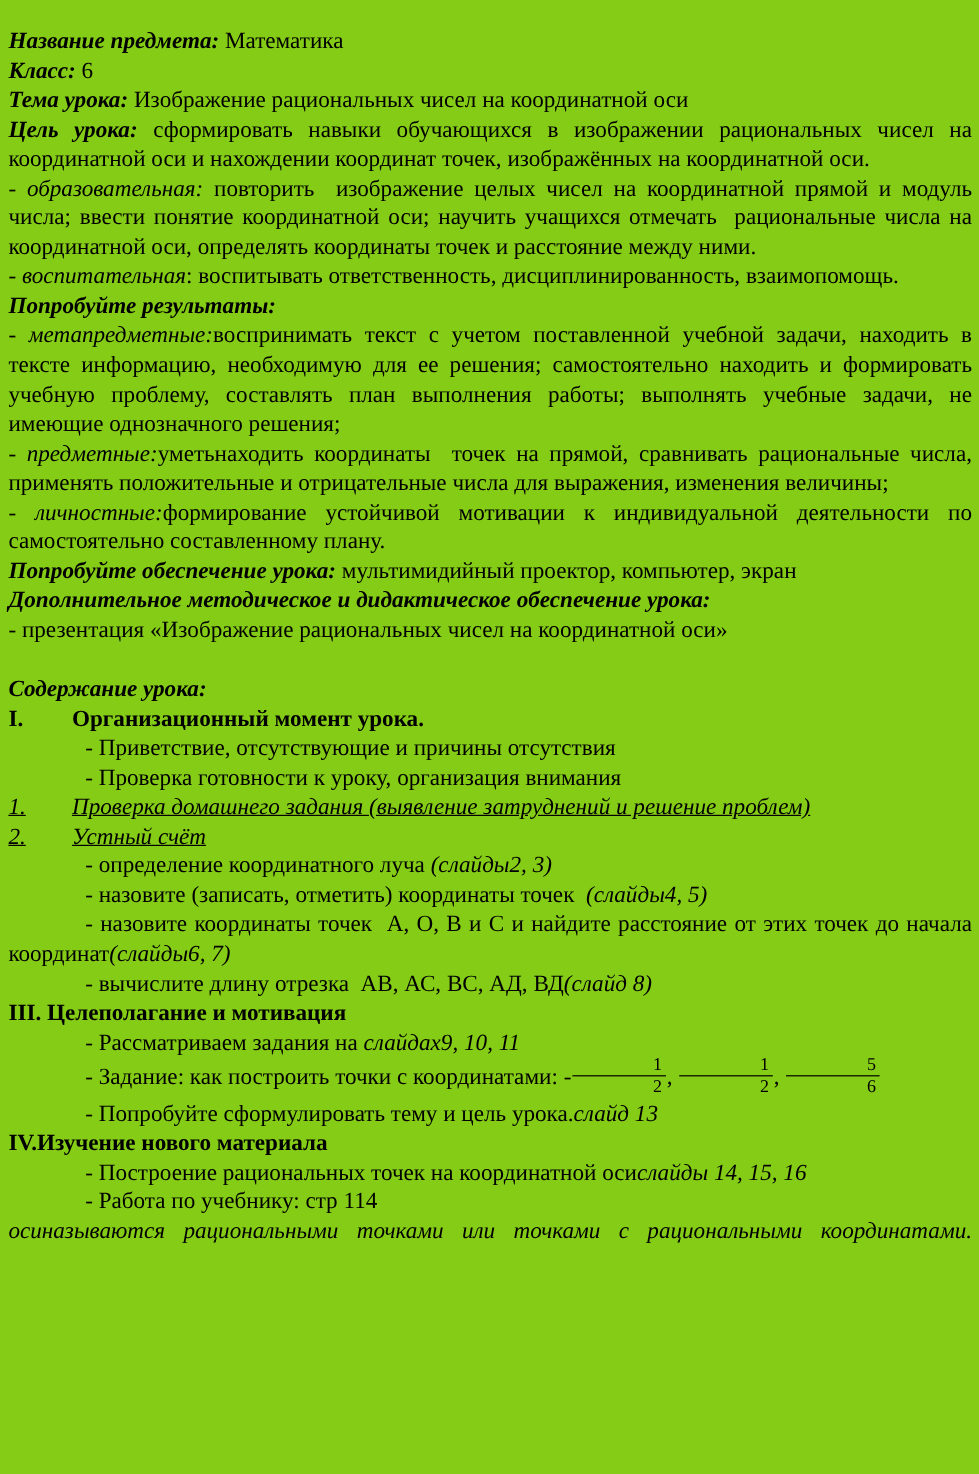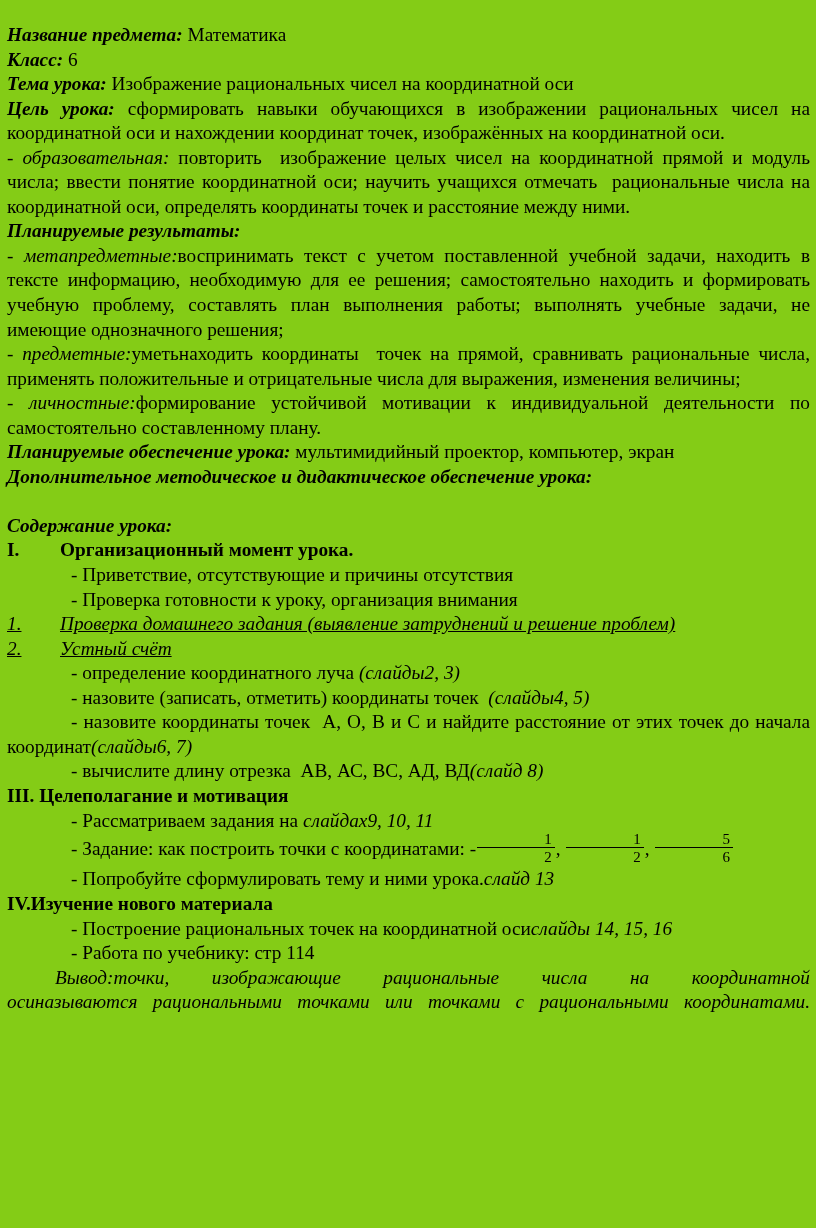--- a/index.html
+++ b/index.html
@@ -65,26 +65,28 @@
 </head>
 <body>
 
 <div class="page">
   <div>
       <div class="para"><span class="b i ">Название предмета: </span><span class="">Математика</span></div>
       <div class="para"><span class="b i ">Класс: </span><span class="">6</span></div>
       <div class="para"><span class="b i ">Тема урока: </span><span class="">Изображение рациональных чисел на координатной оси</span></div>
       <div class="para justify"><span class="b i ">Цель урока: </span><span class="">сформировать навыки обучающихся в изображении рациональных чисел на координатной оси и нахождении координат точек, изображённых на координатной оси.</span></div>
       <div class="para justify"><span class="i ">- образовательная: </span><span class="">повторить &nbsp;изображение целых чисел на координатной прямой и модуль числа; ввести понятие координатной оси; научить учащихся отмечать &nbsp;рациональные числа на координатной оси, определять координаты точек и расстояние между ними.</span></div>
-      <div class="para"><span class="b i ">Планируемые результаты:</span></div>
+      <div class="para justify"><span class="i ">- воспитательная</span><span class="">: воспитывать ответственность, дисциплинированность, взаимопомощь.</span></div>
+      <div class="para"><span class="b i ">Попробуйте результаты:</span></div>
       <div class="para justify"><span class="i ">- метапредметные:</span><span class="">воспринимать текст с учетом поставленной учебной задачи, находить в тексте информацию, необходимую для ее решения; самостоятельно находить и формировать учебную проблему, составлять план выполнения работы; выполнять учебные задачи, не имеющие однозначного решения;</span></div>
       <div class="para justify"><span class="i ">- предметные:</span><span class="">уметьнаходить координаты &nbsp;точек на прямой, сравнивать рациональные числа, применять положительные и отрицательные числа для выражения, изменения величины;</span></div>
       <div class="para justify"><span class="i ">- личностные:</span><span class="">формирование устойчивой мотивации к индивидуальной деятельности по самостоятельно составленному плану.</span></div>
-      <div class="para"><span class="b i ">Планируемые обеспечение урока: </span><span class="">мультимидийный проектор, компьютер, экран</span></div>
+      <div class="para"><span class="b i ">Попробуйте обеспечение урока: </span><span class="">мультимидийный проектор, компьютер, экран</span></div>
       <div class="para"><span class="b i ">Дополнительное методическое и дидактическое обеспечение урока:</span></div>
+      <div class="para"><span class="">- презентация «Изображение рациональных чисел на координатной оси»</span></div>
       <div class="spacer"></div>
       <div class="para"><span class="b i ">Содержание урока:</span></div>
       <div class="para numrow">
         <span class="b num">I.</span>
         <span class="body"><span class="b ">Организационный момент урока.</span></span>
       </div>
       <div class="para sub"><span class="">- Приветствие, отсутствующие и причины отсутствия</span></div>
       <div class="para sub"><span class="">- Проверка готовности к уроку, организация внимания</span></div>
       <div class="para numrow">
         <span class="i u num">1.</span>
@@ -94,27 +96,19 @@
         <span class="i u num">2.</span>
         <span class="body"><span class="i u">Устный счёт</span></span>
       </div>
       <div class="para sub"><span class="">- определение координатного луча </span><span class="i ">(слайды2, 3)</span></div>
       <div class="para sub"><span class="">- назовите (записать, отметить) координаты точек &nbsp;</span><span class="i ">(слайды4, 5)</span></div>
       <div class="para sub justify"><span class="">- назовите координаты точек &nbsp;А, О, В и С и найдите расстояние от этих точек до начала координат</span><span class="i ">(слайды6, 7)</span></div>
       <div class="para sub"><span class="">- вычислите длину отрезка &nbsp;АВ, АС, ВС, АД, ВД</span><span class="i ">(слайд 8)</span></div>
       <div class="para"><span class="b ">III. Целеполагание и мотивация</span></div>
       <div class="para sub"><span class="">- Рассматриваем задания на </span><span class="i ">слайдах9, 10, 11</span></div>
       <div class="para sub"><span class="">- Задание: как построить точки с координатами: </span><span class="">-</span><span class="frac"><span class="fn">1</span><span class="fd">2</span></span><span class="">, </span><span class="frac"><span class="fn">1</span><span class="fd">2</span></span><span class="">, </span><span class="frac"><span class="fn">5</span><span class="fd">6</span></span></div>
-      <div class="para sub"><span class="">- Попробуйте сформулировать тему и ними урока.</span><span class="i ">слайд 13</span></div>
+      <div class="para sub"><span class="">- Попробуйте сформулировать тему и цель урока.</span><span class="i ">слайд 13</span></div>
       <div class="para"><span class="b ">IV.Изучение нового материала</span></div>
       <div class="para sub"><span class="">- Построение рациональных точек на координатной оси</span><span class="i ">слайды 14, 15, 16</span></div>
       <div class="para sub"><span class="">- Работа по учебнику: стр 114</span></div>
-      <div class="para spread">
-        <span>Вывод:точки,</span>
-        <span>изображающие</span>
-        <span>рациональные</span>
-        <span>числа</span>
-        <span>на</span>
-        <span>координатной</span>
-      </div>
       <div class="para justify justify-last"><span class="i ">осиназываются рациональными точками или точками с рациональными координатами.</span></div>
     </div>
 </div>
 
 </body></html>

